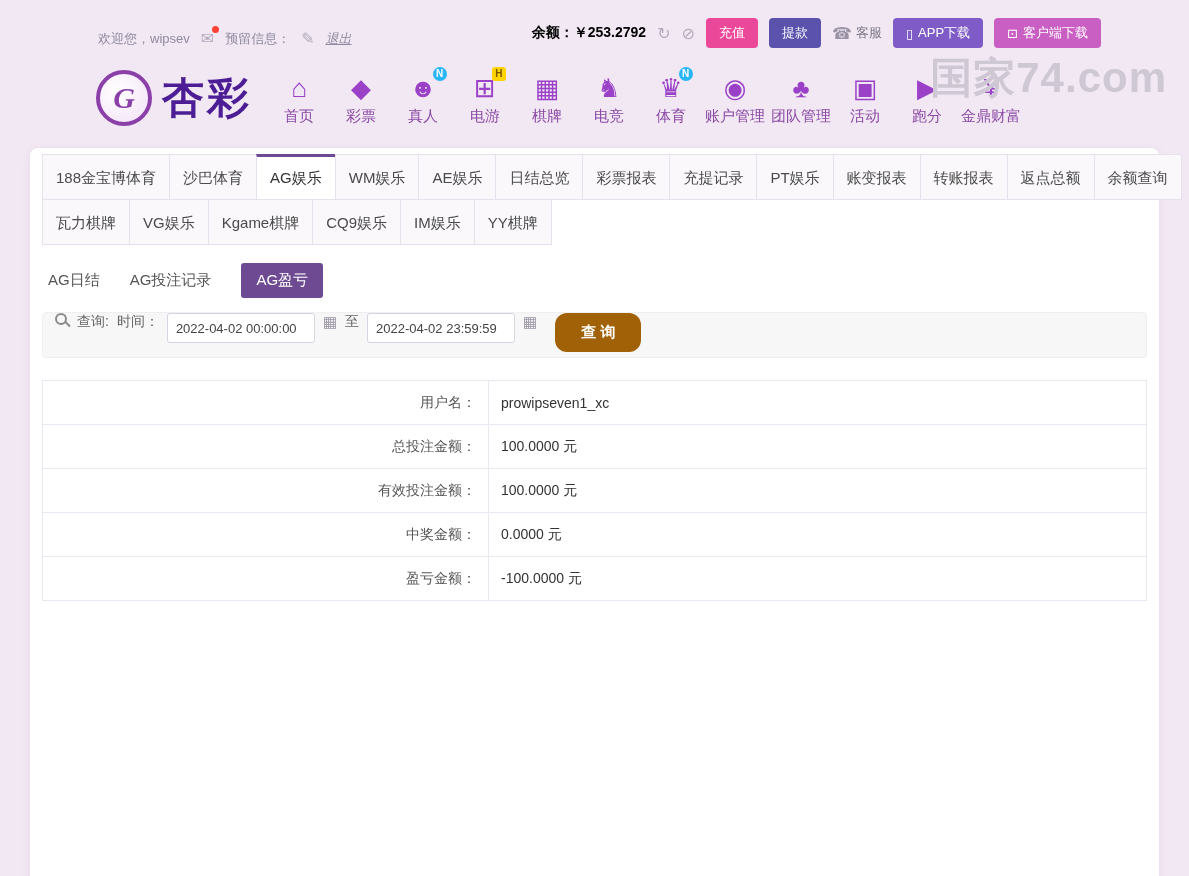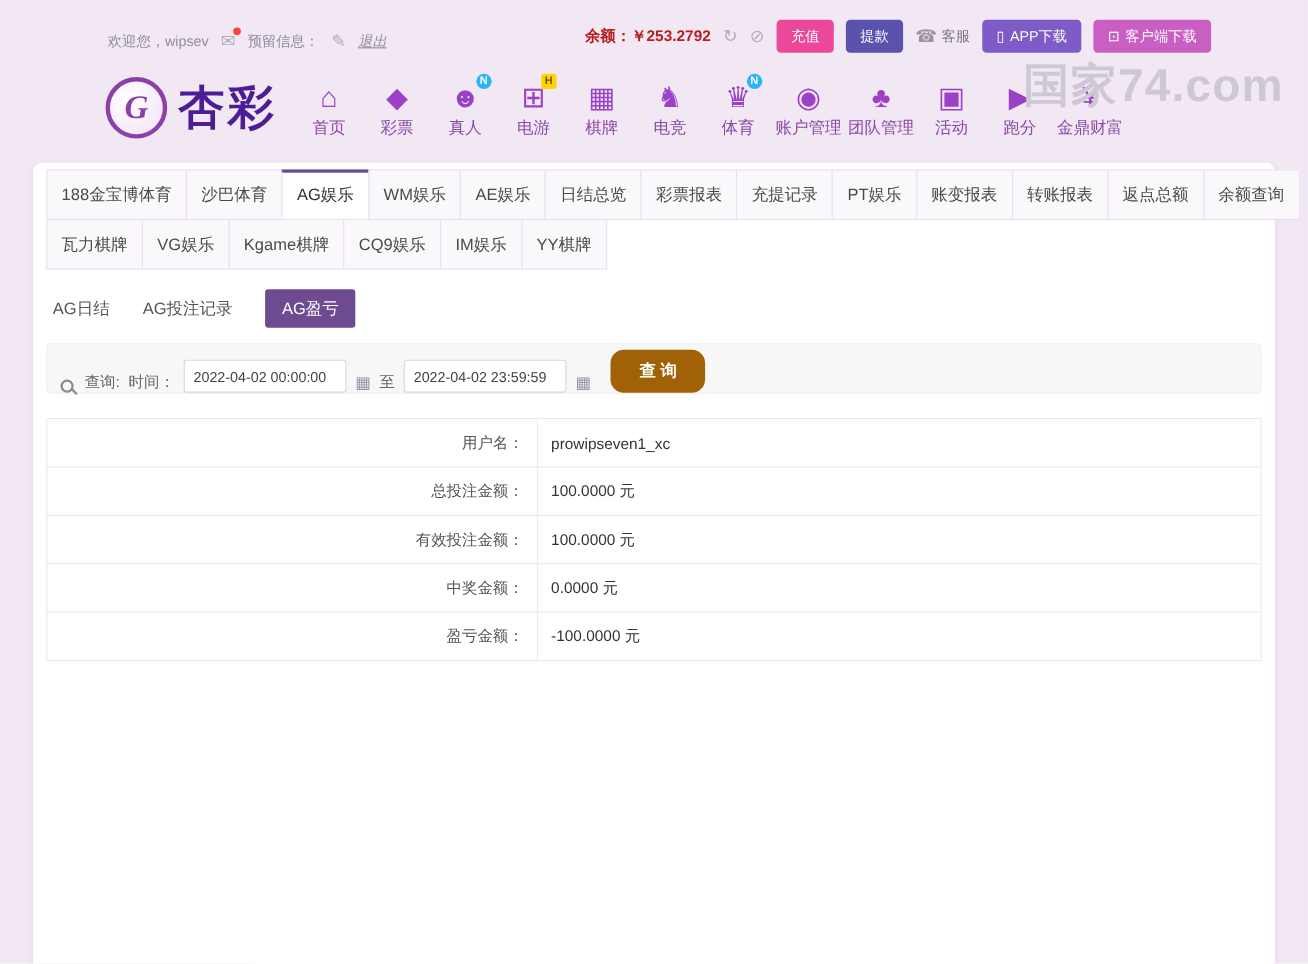--- a/index.html
+++ b/index.html
@@ -15,21 +15,21 @@
   .topbar {
     height:48px; display:flex; align-items:flex-end;
     padding:0 88px 0 98px; font-size:13px; color:#8f8aa0;
   }
   .tb-left { display:flex; align-items:center; gap:11px; }
   .tb-right { margin-left:auto; display:flex; align-items:center; gap:11px; }
   .tb-icon { color:#b3abbe; font-size:16px; cursor:pointer; }
   .mail-wrap { position:relative; display:inline-block; }
   .red-dot { position:absolute; top:-3px; right:-5px; width:7px; height:7px; background:#ff4136; border-radius:50%; }
   .logout { font-style:italic; text-decoration:underline; color:#8f8aa0; cursor:pointer; }
-  .balance { font-weight:bold; font-size:14px; color:#b91c1c; white-space:nowrap;margin-left:48px; }
+  .balance { font-weight:bold; font-size:14px; color:#000000; white-space:nowrap;margin-left:48px; }
   .btn {
     border:none; color:#fff; font-size:13px; padding:6px 13px;
     border-radius:4px; cursor:pointer; white-space:nowrap;
     display:inline-flex; align-items:center; gap:5px;
     font-family:inherit;
   }
   .btn-recharge { background:#ec4899; }
   .btn-withdraw { background:#5a52ad; }
   .btn-app { background:#7e5bc7; }
   .btn-client { background:#c95fc3; }
@@ -80,21 +80,21 @@
     background:#fff; border-top:3px solid #6d4a91; border-bottom-color:#fff;
     line-height:41px; color:#333;
   }
   .subtabs { display:flex; align-items:center; gap:30px; margin:18px 6px 14px; font-size:15px; color:#555; }
   .subtab { cursor:pointer; }
   .subtab.active { background:#6d4a91; color:#fff; padding:8px 15px; border-radius:3px; }
 
   
   .querybar {
     background:#f7f7f7; border:1px solid #f0eef3; border-radius:4px; height:46px;
-    display:flex; align-items:flex-end; padding:0 12px; gap:8px;
+    display:flex; align-items:flex-start; padding:0 12px; gap:8px;
     font-size:14px; color:#666;
   }
   .search-icon { width:12px; height:12px; border:2px solid #8a8a8a; border-radius:50%; position:relative; display:inline-block; margin-right:2px; }
   .search-icon::after { content:""; position:absolute; width:7px; height:2px; background:#8a8a8a; transform:rotate(45deg); right:-6px; bottom:-2px; }
   .dtinput {
     width:148px; height:30px; border:1px solid #d9d4e0; border-radius:3px;
     padding:0 8px; font-size:13px; color:#444; font-family:inherit; background:#fff;
   }
   .cal { color:#9a94a4; font-size:15px; cursor:pointer; }
   .query-btn {

